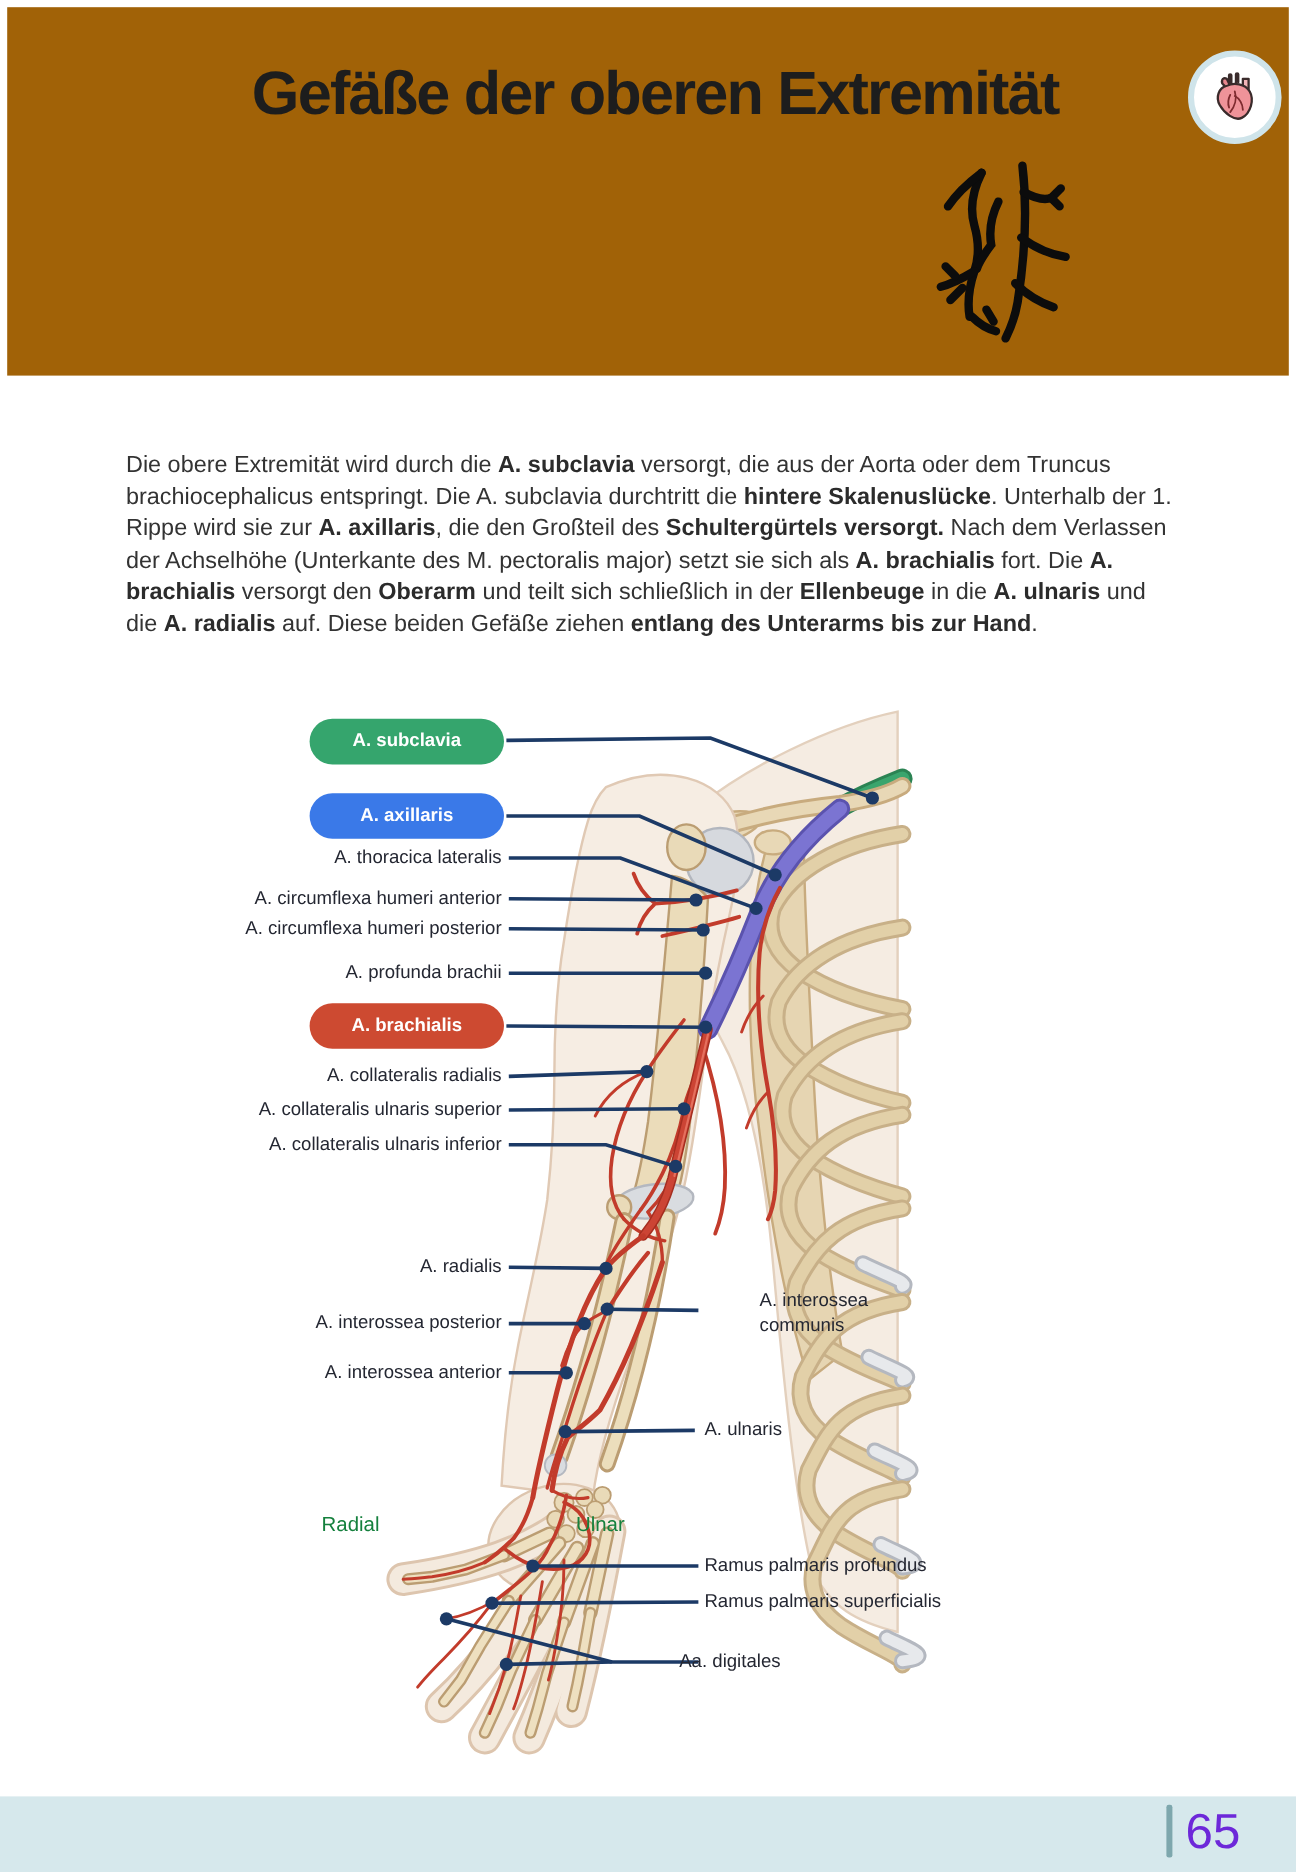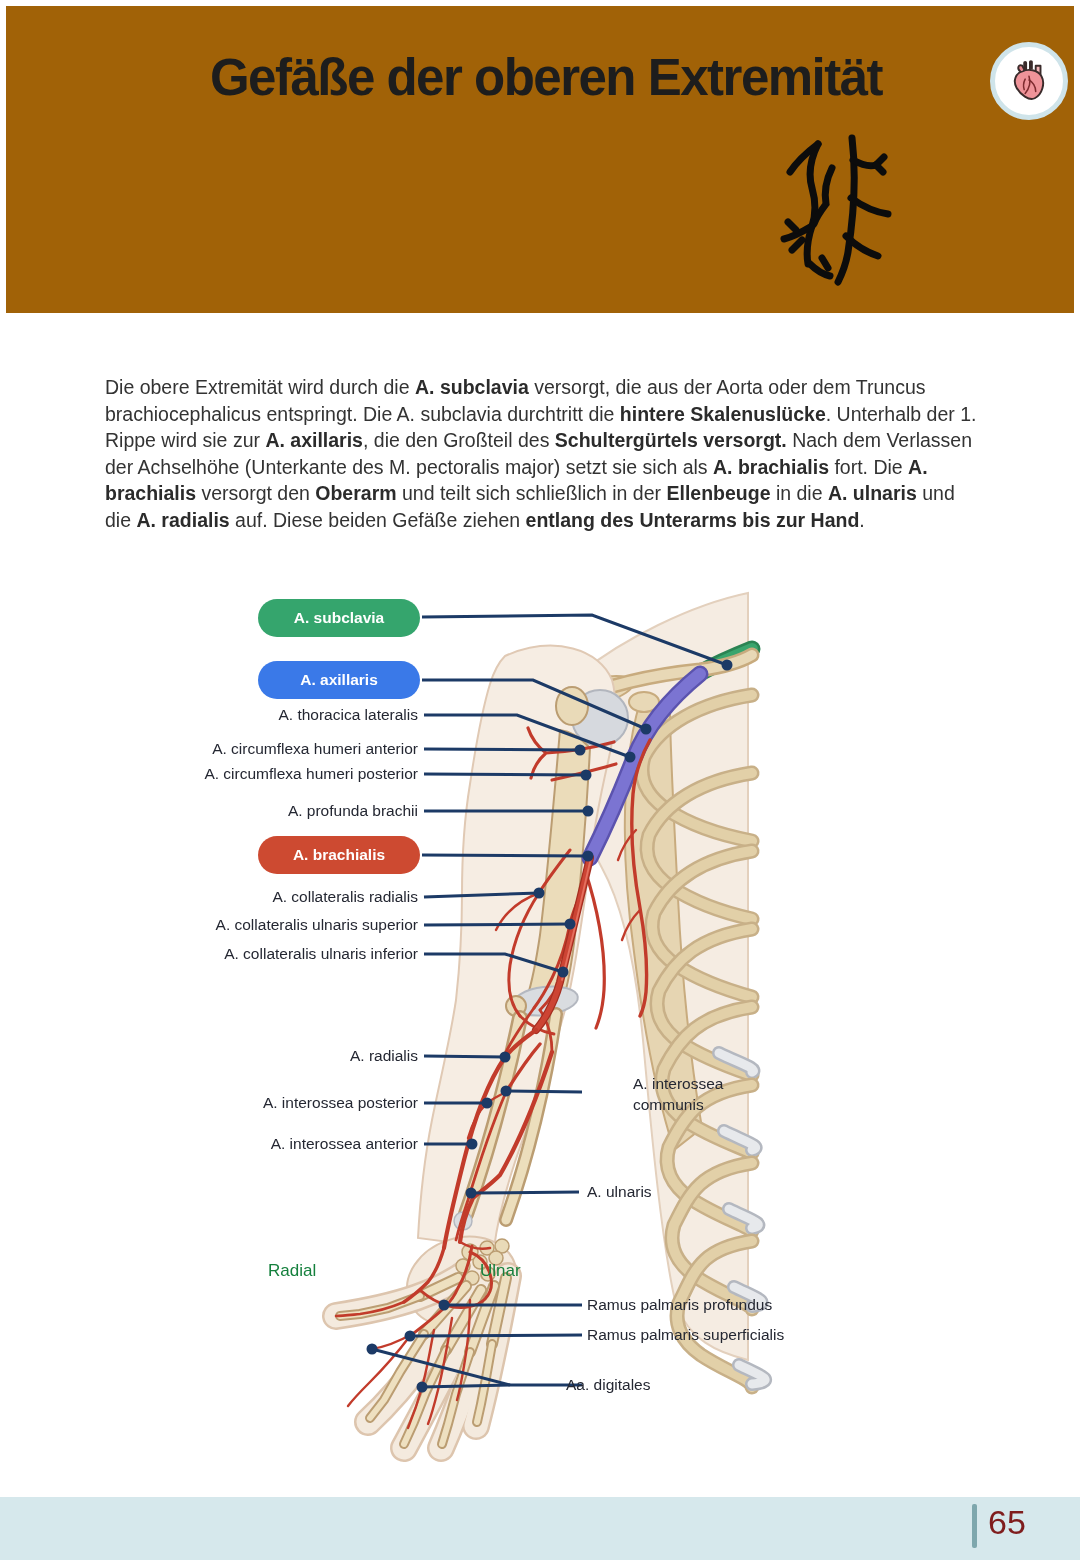--- a/index.html
+++ b/index.html
@@ -21,21 +21,21 @@
   .art{position:absolute;left:0;top:0;width:1080px;height:1560px;}
   .lbl{position:absolute;font-size:15.5px;font-weight:400;color:#242732;white-space:nowrap;line-height:20px;}
   .lbl.r{text-align:right;}
   .lbl.wrap{white-space:normal;line-height:21px;}
   .lbl.gray{color:#15803d;font-weight:400;font-size:17px;}
   .pill{position:absolute;width:162px;height:38px;border-radius:19px;color:#fff;font-size:15.5px;
         font-weight:700;display:flex;align-items:center;justify-content:center;}
   
   .ftr{position:absolute;left:0;top:1497px;width:1080px;height:63px;background:#d6e8ec;}
   .ftr .bar{position:absolute;left:972px;top:7px;width:5px;height:44px;background:#7ea7ad;border-radius:2px;}
-  .ftr .num{position:absolute;left:988px;top:6px;font-size:34px;color:#7f1d1d;}
+  .ftr .num{position:absolute;left:988px;top:6px;font-size:41px;color:#6d28d9;}
 </style>
 </head>
 <body>
 
 <div class="page">
 
   <div class="hdr">
     <h1 class="title">Gefäße der oberen Extremität</h1>
     <div class="badge">
       <svg width="46" height="46" viewBox="0 0 48 48">

